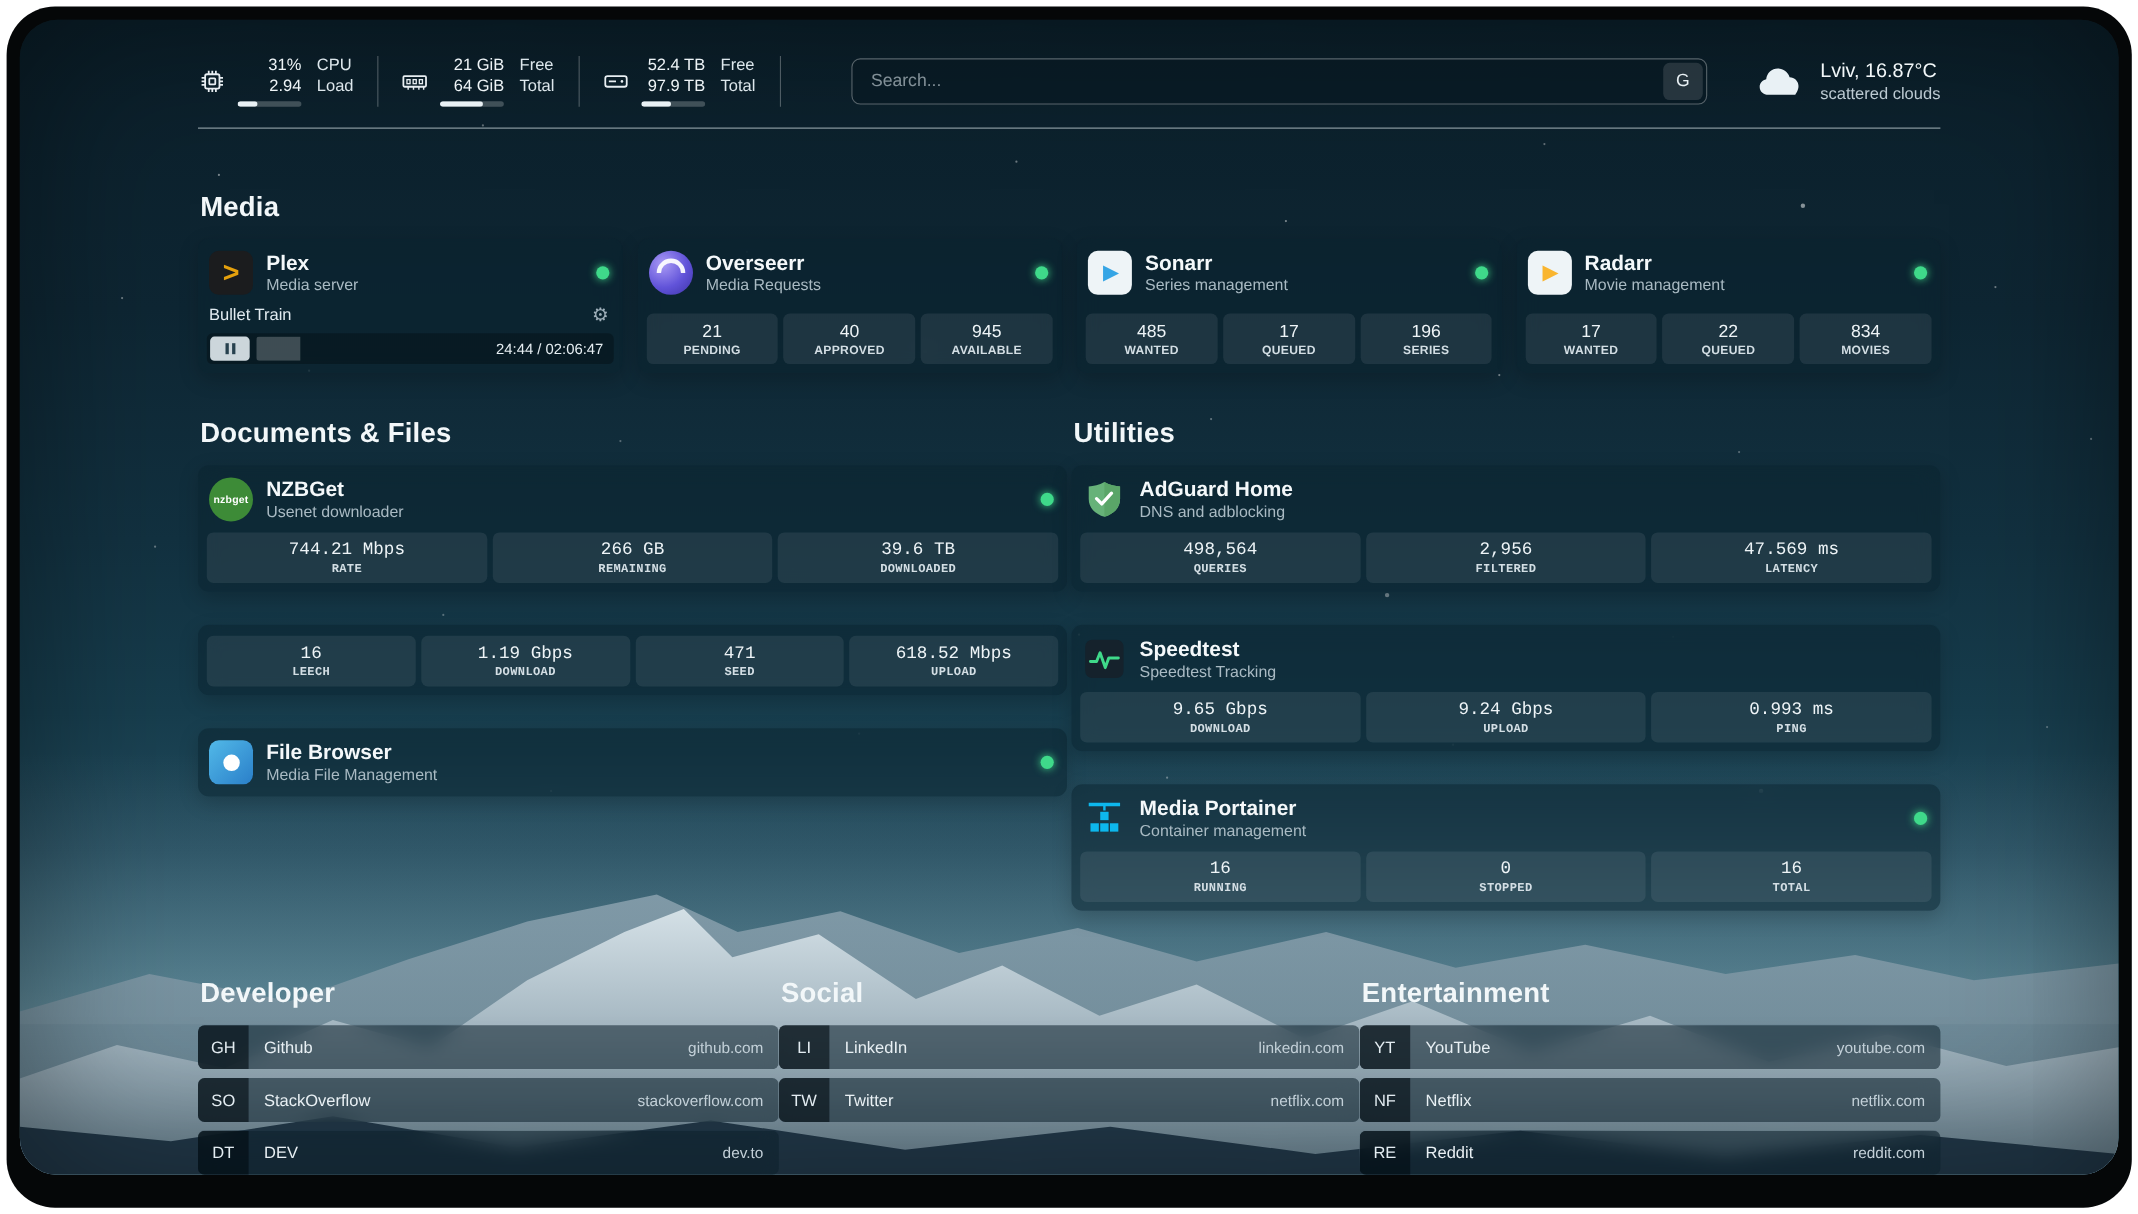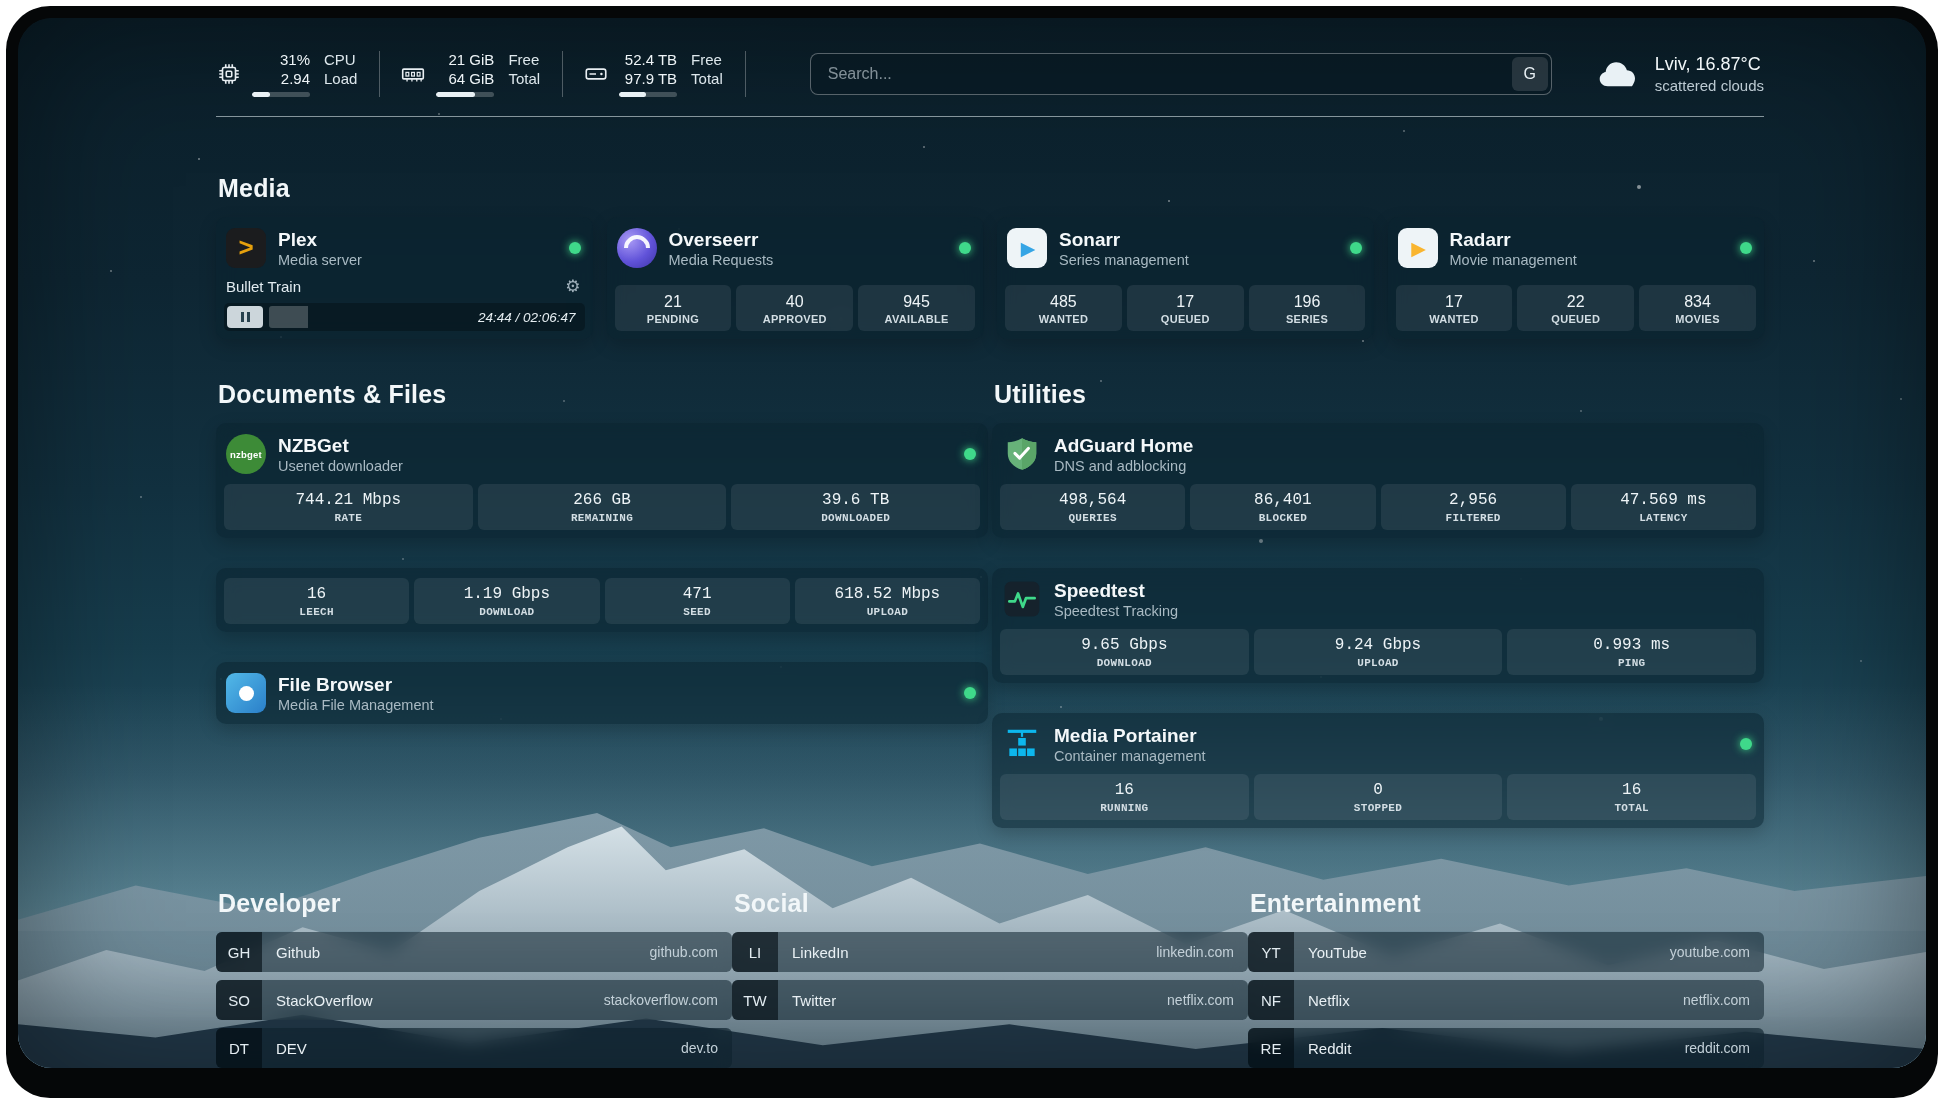--- a/index.html
+++ b/index.html
@@ -2,21 +2,21 @@
 <html style="--accent-green: #3fd98a; --plex-amber: #e5a00d; --sonarr-blue: #35a5e5; --radarr-amber: #f9b52f; --nzbget-green: #3d8b37; --qbittorrent-blue: #4aa3df; --filebrowser-blue: #2a7fc9; --adguard-green: #67b279; --portainer-blue: #0db7ed; --overseerr-purple-1: #a99af5;"><head>
 <meta charset="utf-8">
 <style>
   * { box-sizing: border-box; margin: 0; padding: 0; }
   html, body { width: 1944px; height: 1104px; background: #ffffff; overflow: hidden;
     font-family: "Liberation Sans", "DejaVu Sans", sans-serif; }
 
   .frame { position: absolute; inset: 6px; background: #050708; border-radius: 44px; }
   .dashboard { position: absolute; left: 12px; right: 12px; top: 12px; bottom: 30px;
     border-radius: 34px; overflow: hidden;
-    background: linear-gradient(180deg,#0b1f2a 0%,#0e2633 25%,#123140 45%,#173d4d 60%,#234c5e 72%,#396879 84%,#54808f 94%); padding-left: 36px; }
+    background: linear-gradient(180deg,#0b1f2a 0%,#0e2633 25%,#123140 45%,#173d4d 60%,#234c5e 72%,#396879 84%,#54808f 94%); }
   .dashboard::after { content:""; position:absolute; inset:0; pointer-events:none;
     box-shadow: inset 0 0 140px rgba(0,0,0,.45); border-radius: 34px; }
 
   .mountains { position:absolute; left:0; right:0; bottom:0; width:100%; height:100%; }
   .stars { position:absolute; inset:0; pointer-events:none; }
   .stars::before { content:""; position:absolute; width:2px; height:2px; border-radius:50%;
     box-shadow:
       180px 140px 0 0 rgba(255,255,255,.45), 420px 95px 0 0 rgba(255,255,255,.35),
       660px 210px 0 0 rgba(255,255,255,.5), 905px 128px 0 0 rgba(255,255,255,.4),
       1150px 182px 0 0 rgba(255,255,255,.45), 1385px 112px 0 0 rgba(255,255,255,.35),
@@ -104,21 +104,21 @@
   .icon-qb { background: var(--qbittorrent-blue, #4aa3df); border-radius: 50%; }
   .icon-qb span { font-size: 17px; font-weight: 700; color: #fff; }
   .icon-fb { background: linear-gradient(135deg, #52b9e8, var(--filebrowser-blue, #2a7fc9)); border-radius: 9px; }
   .icon-fb i { width: 15px; height: 15px; background: #fff; border-radius: 50%; display:block; }
 
   
   .np-row { display: flex; justify-content: space-between; 
     margin: 2px 4px 8px 2px; font-size: 15px; color: #e2ecf1; }
   .gear { color: #9fb0ba; font-size: 17px; cursor: pointer; line-height: 1; }
   .progress-row { display: flex; align-items: center; background: rgba(0,0,0,.28);
-    border-radius: 5px; height: 28px; padding: 3px; margin-top: auto; font-style: italic; }
+    border-radius: 5px; height: 28px; padding: 3px; margin-top: auto; }
   .pause-btn { width: 36px; height: 22px; border: none; border-radius: 4px; background: #ccd6db;
     display: flex; gap: 3px; align-items: center; justify-content: center; cursor: pointer; }
   .pause-btn i { width: 3px; height: 10px; background: #27414e; display: block; }
   .track { flex: 1; height: 22px; position: relative; margin: 0 6px; border-radius: 3px; overflow: hidden; }
   .track-fill { position: absolute; left: 0; top: 0; bottom: 0; background: rgba(255,255,255,.22); }
   .time { font-size: 13.5px; color: #e6eef2; padding-right: 6px; white-space: nowrap; }
 
   
   .two-col { display: grid; grid-template-columns: 1fr 1fr; gap: 4px; margin-top: 40px; }
   .col .card { margin-bottom: 30px; }
@@ -445,24 +445,20 @@
                 <div class="svc-name">AdGuard Home</div>
                 <div class="svc-desc">DNS and adblocking</div>
               </div>
             </div>
             <div class="stats-row">
               <div class="stat">
                   <div class="stat-value">498,564</div>
                   <div class="stat-label">QUERIES</div>
                 </div>
               <div class="stat">
-                  <div class="stat-value">86,401</div>
-                  <div class="stat-label">BLOCKED</div>
-                </div>
-              <div class="stat">
                   <div class="stat-value">2,956</div>
                   <div class="stat-label">FILTERED</div>
                 </div>
               <div class="stat">
                   <div class="stat-value">47.569 ms</div>
                   <div class="stat-label">LATENCY</div>
                 </div>
             </div>
           </div>
 

